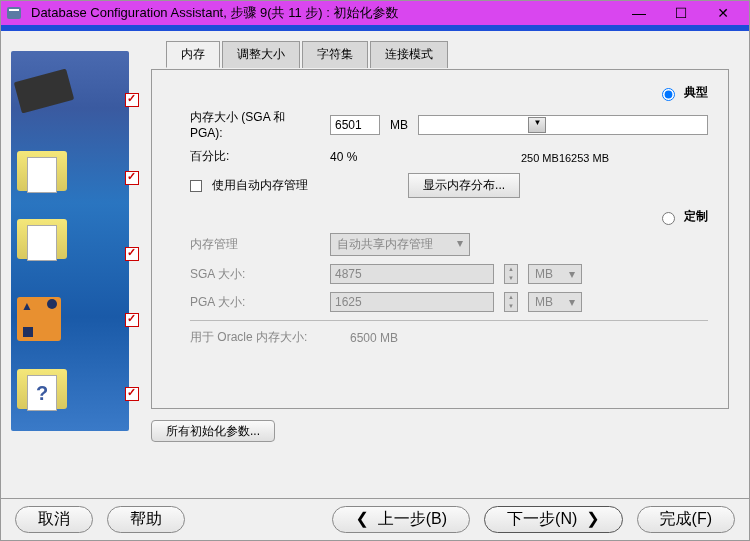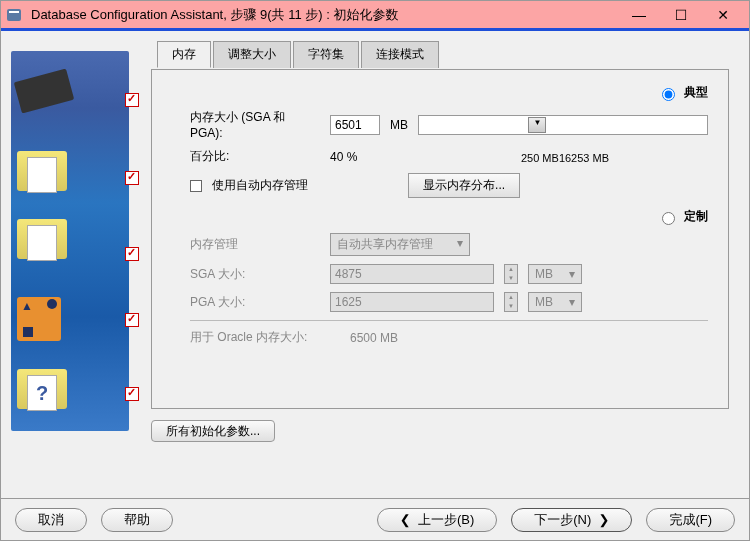--- a/index.html
+++ b/index.html
@@ -1,33 +1,33 @@
 <!DOCTYPE html>
 <html><head>
 <meta charset="utf-8">
 <style>
 * { box-sizing: border-box; font-family: "Microsoft YaHei", Arial, sans-serif; }
 body { margin: 0; background: #fff; font-size: 12px; color: #000; }
 .window { width: 750px; height: 541px; border: 1px solid #999; position: relative; background: #f0f0f0; }
-.titlebar { height: 30px; background: #fca5a5; display: flex; align-items: center; padding: 0 4px; border-bottom: 3px solid #1d4ed8; }
+.titlebar { height: 30px; background: #d946ef; display: flex; align-items: center; padding: 0 4px; border-bottom: 6px solid #1d4ed8; }
 .title-icon { width: 18px; height: 18px; margin-right: 8px; }
 .title-text { flex: 1; font-size: 13px; }
 .winbtns { display: flex; gap: 14px; padding-right: 8px; }
 .winbtn { width: 28px; text-align: center; font-size: 14px; cursor: default; }
 .client { display: flex; height: 460px; }
 .sidebar { width: 140px; padding: 20px 10px; }
 .sideimg { width: 118px; height: 380px; background: linear-gradient(180deg,#4a6ab0 0%, #3a5aa0 15%, #2a75c0 40%, #1a5aa8 70%, #3a7ac8 100%); border-radius: 2px; position: relative; }
 .side-item { position: absolute; right: -10px; width: 14px; height: 14px; background: #fff; border: 1px solid #c00; }
 .side-item::after { content: "✓"; color: #c00; font-size: 11px; position: absolute; top: -2px; left: 1px; font-weight: bold; }
 .side-icon { position: absolute; left: 6px; width: 60px; height: 50px; }
 .chip { background: #333; border-radius: 2px; transform: rotate(-15deg); width: 54px; height: 32px; top: 30px; }
 .folder { background: linear-gradient(180deg,#f4e77a,#d8c860); border-radius: 3px; width: 50px; height: 40px; }
 .doc { background: #fff; width: 30px; height: 36px; border: 1px solid #aaa; position: absolute; left: 10px; top: 6px; }
 .main { flex: 1; padding: 10px 20px 10px 10px; background: #f0f0f0; }
-.tabs { display: flex; gap: 2px; margin-bottom: 2px; margin-left: 6px; }
+.tabs { display: flex; gap: 2px; margin-bottom: 2px; margin-left: 15px; }
 .tab { padding: 4px 14px; background: #d8d8d8; border: 1px solid #999; border-bottom: none; cursor: default; }
 .tab.active { background: #f0f0f0; border-bottom: 1px solid #f0f0f0; position: relative; z-index: 1; }
 .panel { border: 1px solid #999; padding: 14px 20px; background: #f0f0f0; margin-top: -1px; min-height: 340px; }
 .row { display: flex; align-items: center; margin: 8px 0; gap: 10px; }
 .sec-radio { display: flex; align-items: center; gap: 6px; font-weight: bold; justify-content: flex-end; }
 .sec-body { margin-left: 18px; }
 .lbl { width: 130px; }
 .inp { border: 1px solid #999; background: #fff; padding: 2px 4px; width: 50px; font-size: 12px; }
 .inp.wide { width: 164px; }
 .inp.disabled { background: #e0e0e0; color: #888; }
@@ -36,21 +36,21 @@
 .slider-thumb { position: absolute; top: 1px; left: 38%; width: 18px; height: 16px; background: linear-gradient(#eee,#ccc); border: 1px solid #888; font-size: 8px; text-align: center; }
 .axis { display: flex; justify-content: center; font-size: 11px; margin-top: 2px; }
 .btn-small { border: 1px solid #999; background: linear-gradient(#fafafa,#e0e0e0); padding: 3px 14px; border-radius: 0; cursor: default; }
 .disabled-text { color: #888; }
 .hr { border-top: 1px solid #bbb; margin: 8px 0; }
 .sel { border: 1px solid #999; background: #e0e0e0; padding: 2px 6px; width: 140px; color: #888; display: flex; justify-content: space-between; }
 .unit-sel { border: 1px solid #999; background: #e0e0e0; padding: 2px 6px; width: 54px; color: #888; display: flex; justify-content: space-between; align-items: center; }
 .spin { width: 14px; height: 20px; display: flex; flex-direction: column; border: 1px solid #999; }
 .spin div { flex: 1; background: #ddd; font-size: 6px; text-align: center; line-height: 8px; }
 .footer { position: absolute; bottom: 0; left: 0; right: 0; height: 42px; border-top: 1px solid #999; display: flex; align-items: center; padding: 0 14px; gap: 14px; background: #f0f0f0; }
-.btn { border: 1px solid #888; background: linear-gradient(#fafafa,#e4e4e4); padding: 2px 22px; border-radius: 14px; cursor: default; font-size: 13px; }
+.btn { border: 1px solid #888; background: linear-gradient(#fafafa,#e4e4e4); padding: 2px 22px; border-radius: 14px; cursor: default; font-size: 16px; }
 .btn.primary { border: 1px solid #555; }
 .spacer { flex: 1; }
 .allparams { margin-top: 14px; }
 .cb { width: 12px; height: 12px; border: 1px solid #666; display: inline-block; background: #fff; }
 </style>
 </head>
 <body>
 
 <div class="window">
   <div class="titlebar">

